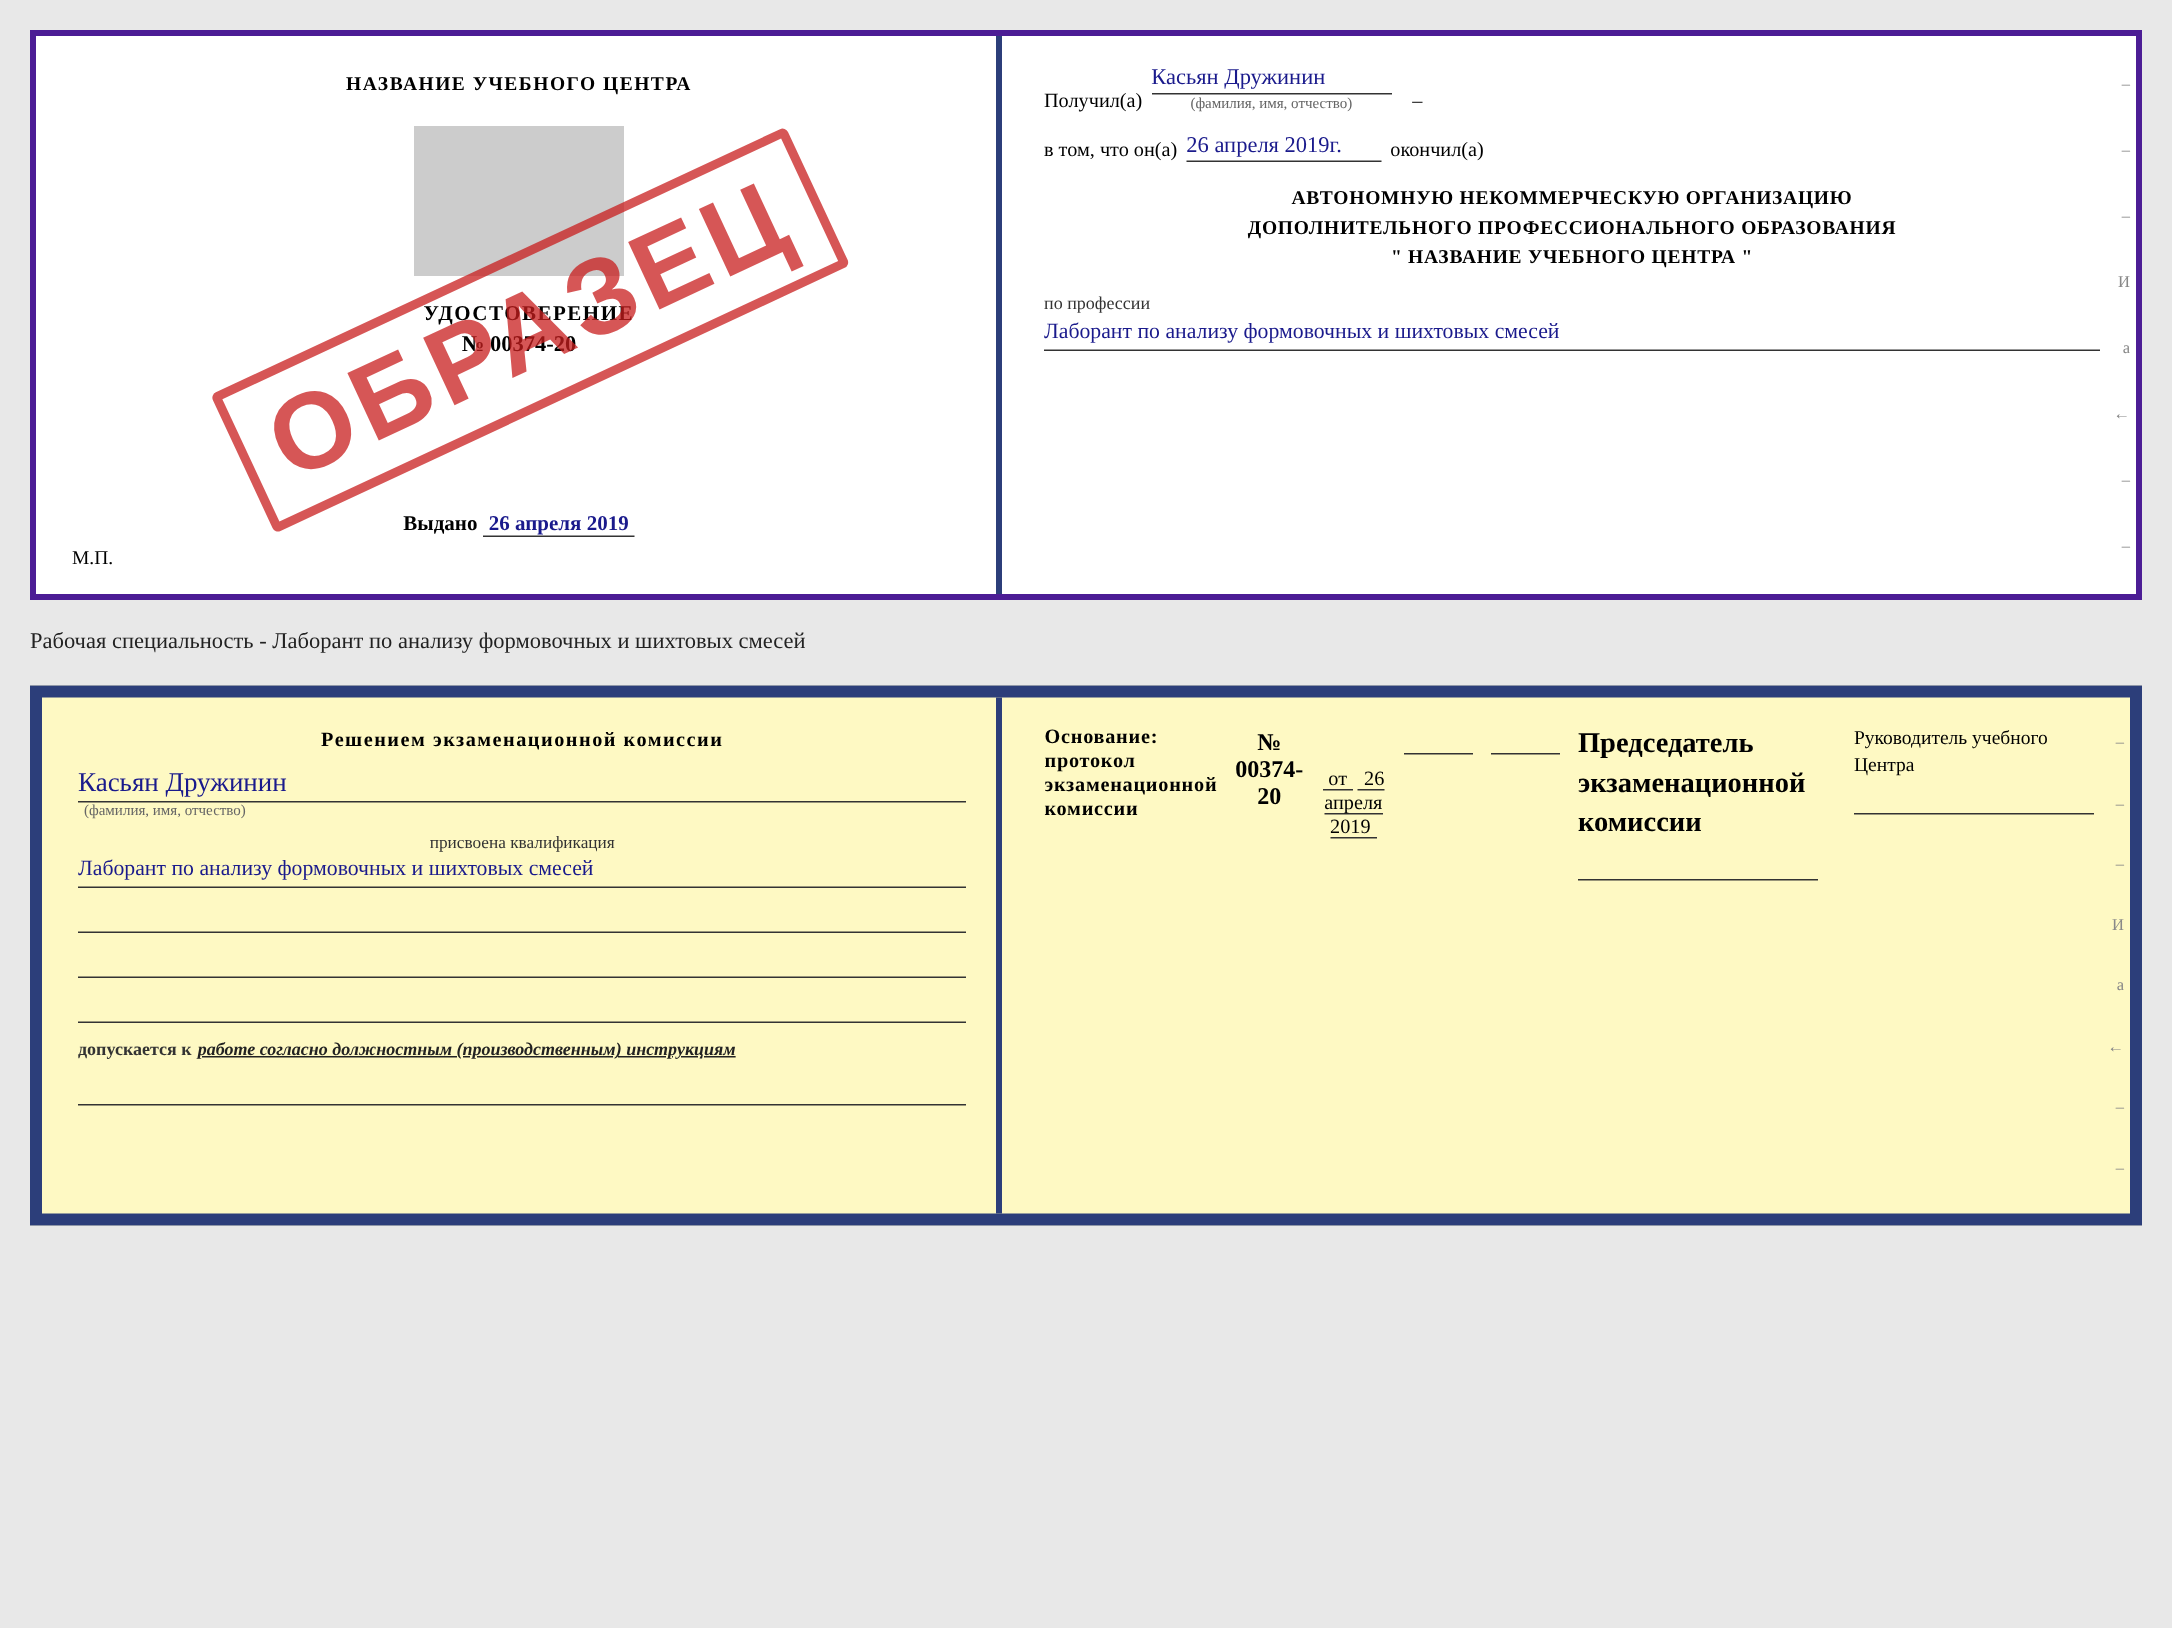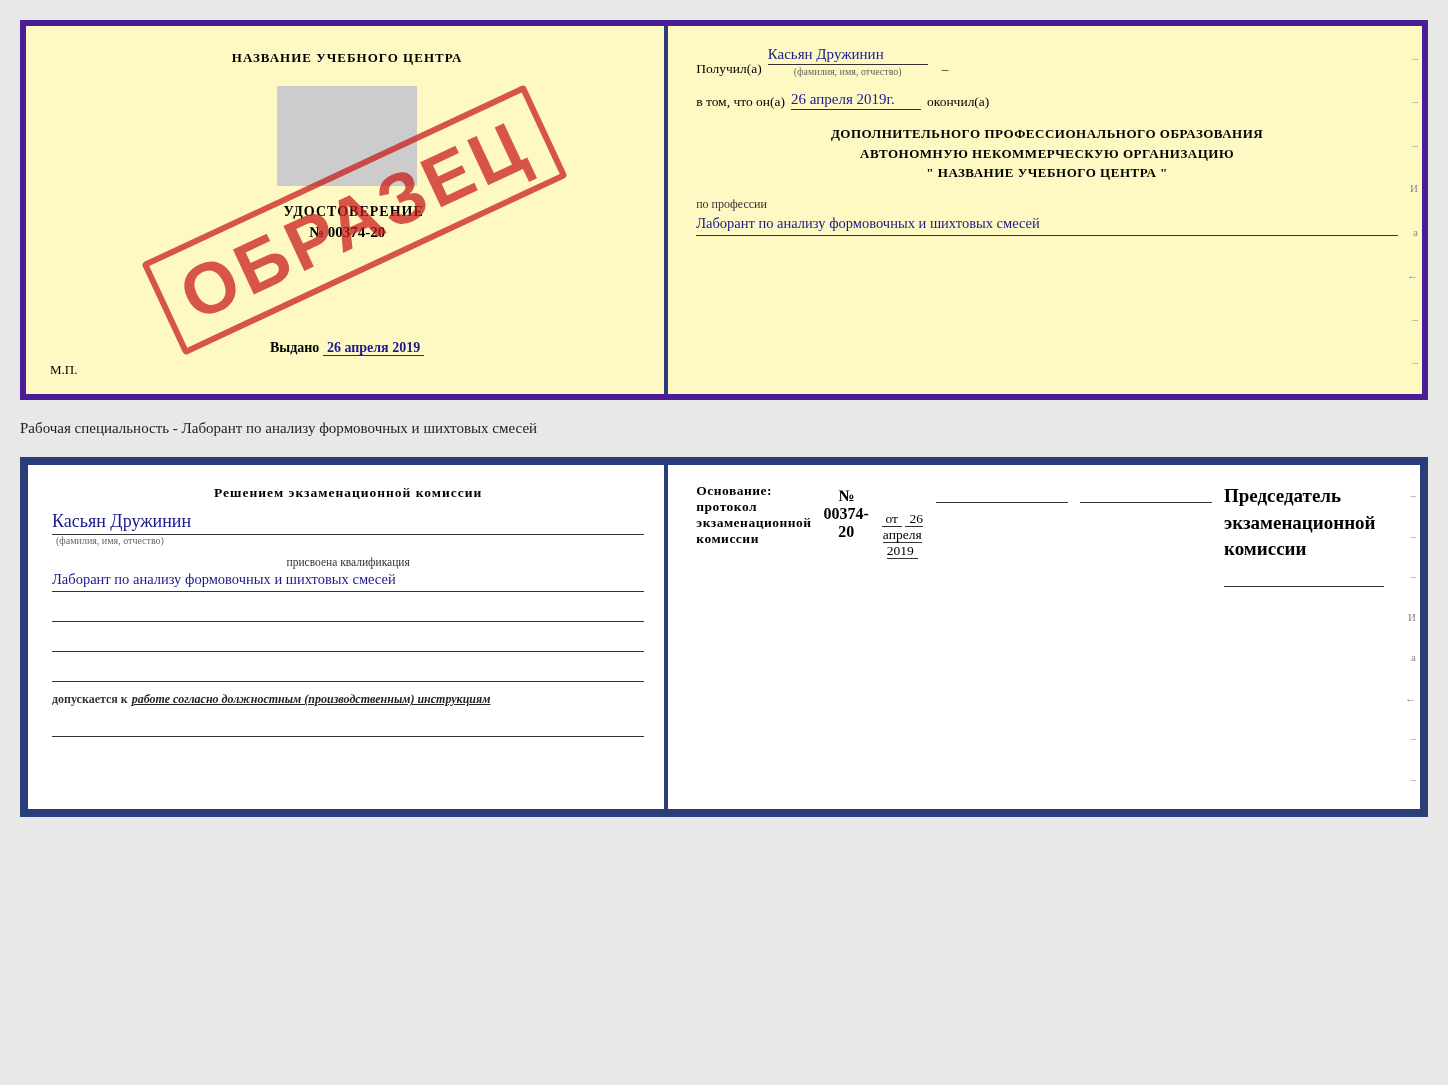--- a/index.html
+++ b/index.html
@@ -14,22 +14,22 @@
     .page-container {
       display: flex;
       flex-direction: column;
       gap: 18px;
     }
 
     
     .document-top {
       display: flex;
       width: 100%;
-      border: 6px solid #4c1d95;
-      background: #fef9c3;
+      border: 4px solid #4c1d95;
+      background: #ffffff;
       position: relative;
       min-height: 380px;
     }
 
     .doc-left {
       width: 46%;
       border-right: 4px solid #2c3e7a;
       padding: 24px 20px 16px 24px;
       position: relative;
       display: flex;
@@ -199,21 +199,21 @@
       font-size: 15px;
       color: #222;
       padding: 2px 0;
     }
 
     
     .document-bottom {
       display: flex;
       width: 100%;
       border: 8px solid #2c3e7a;
-      background: #ffffff;
+      background: #fef9c3;
       position: relative;
       min-height: 360px;
     }
 
     .doc-bottom-left {
       width: 46%;
       border-right: 4px solid #2c3e7a;
       padding: 20px 20px 16px 24px;
       display: flex;
       flex-direction: column;
@@ -373,22 +373,22 @@
         <span style="margin-left:8px;">–</span>
       </div>
 
       <div class="field-row">
         <span class="field-label">в том, что он(а)</span>
         <span class="field-value-handwritten" style="min-width:130px;">26 апреля 2019г.</span>
         <span class="field-label">окончил(а)</span>
       </div>
 
       <div>
+        <div class="block-text">АВТОНОМНУЮ НЕКОММЕРЧЕСКУЮ ОРГАНИЗАЦИЮ</div>
         <div class="block-text">ДОПОЛНИТЕЛЬНОГО ПРОФЕССИОНАЛЬНОГО ОБРАЗОВАНИЯ</div>
-        <div class="block-text">АВТОНОМНУЮ НЕКОММЕРЧЕСКУЮ ОРГАНИЗАЦИЮ</div>
         <div class="block-text">"   НАЗВАНИЕ УЧЕБНОГО ЦЕНТРА   "</div>
       </div>
 
       <div>
         <div class="profession-label">по профессии</div>
         <div class="profession-handwritten">Лаборант по анализу формовочных и шихтовых смесей</div>
       </div>
 
       <div class="right-sidebar-lines">
         <span class="side-dash">–</span>
@@ -445,20 +445,24 @@
       <div class="blank-line"></div>
       <div class="blank-line"></div>
 
       <div>
         <div class="chairman-label">Председатель экзаменационной комиссии</div>
         <div class="sign-line"></div>
       </div>
 
       <div style="height:16px;"></div>
 
+      <div>
+        <div class="director-label">Руководитель учебного Центра</div>
+        <div class="sign-line"></div>
+      </div>
 
       <div class="right-sidebar-lines-bottom">
         <span class="side-dash">–</span>
         <span class="side-dash">–</span>
         <span class="side-dash">–</span>
         <span class="side-dash">И</span>
         <span class="side-dash">а</span>
         <span class="side-dash">←</span>
         <span class="side-dash">–</span>
         <span class="side-dash">–</span>

